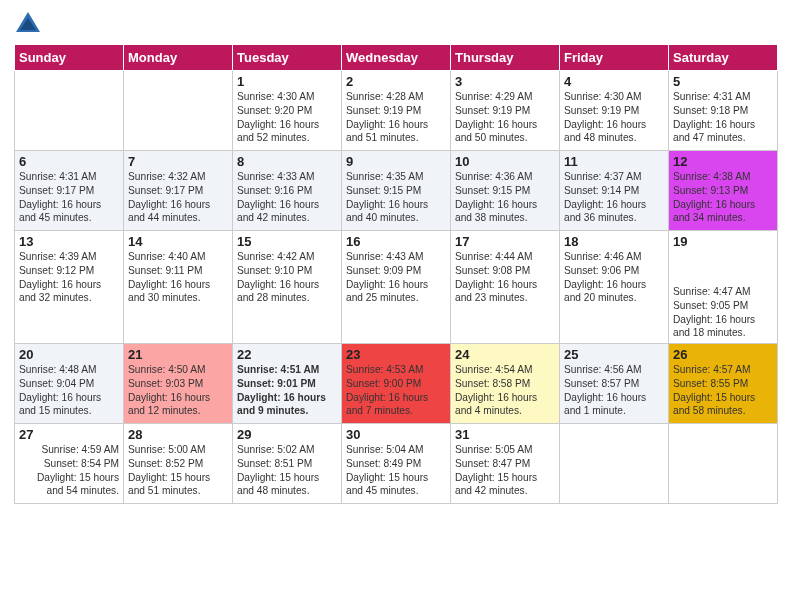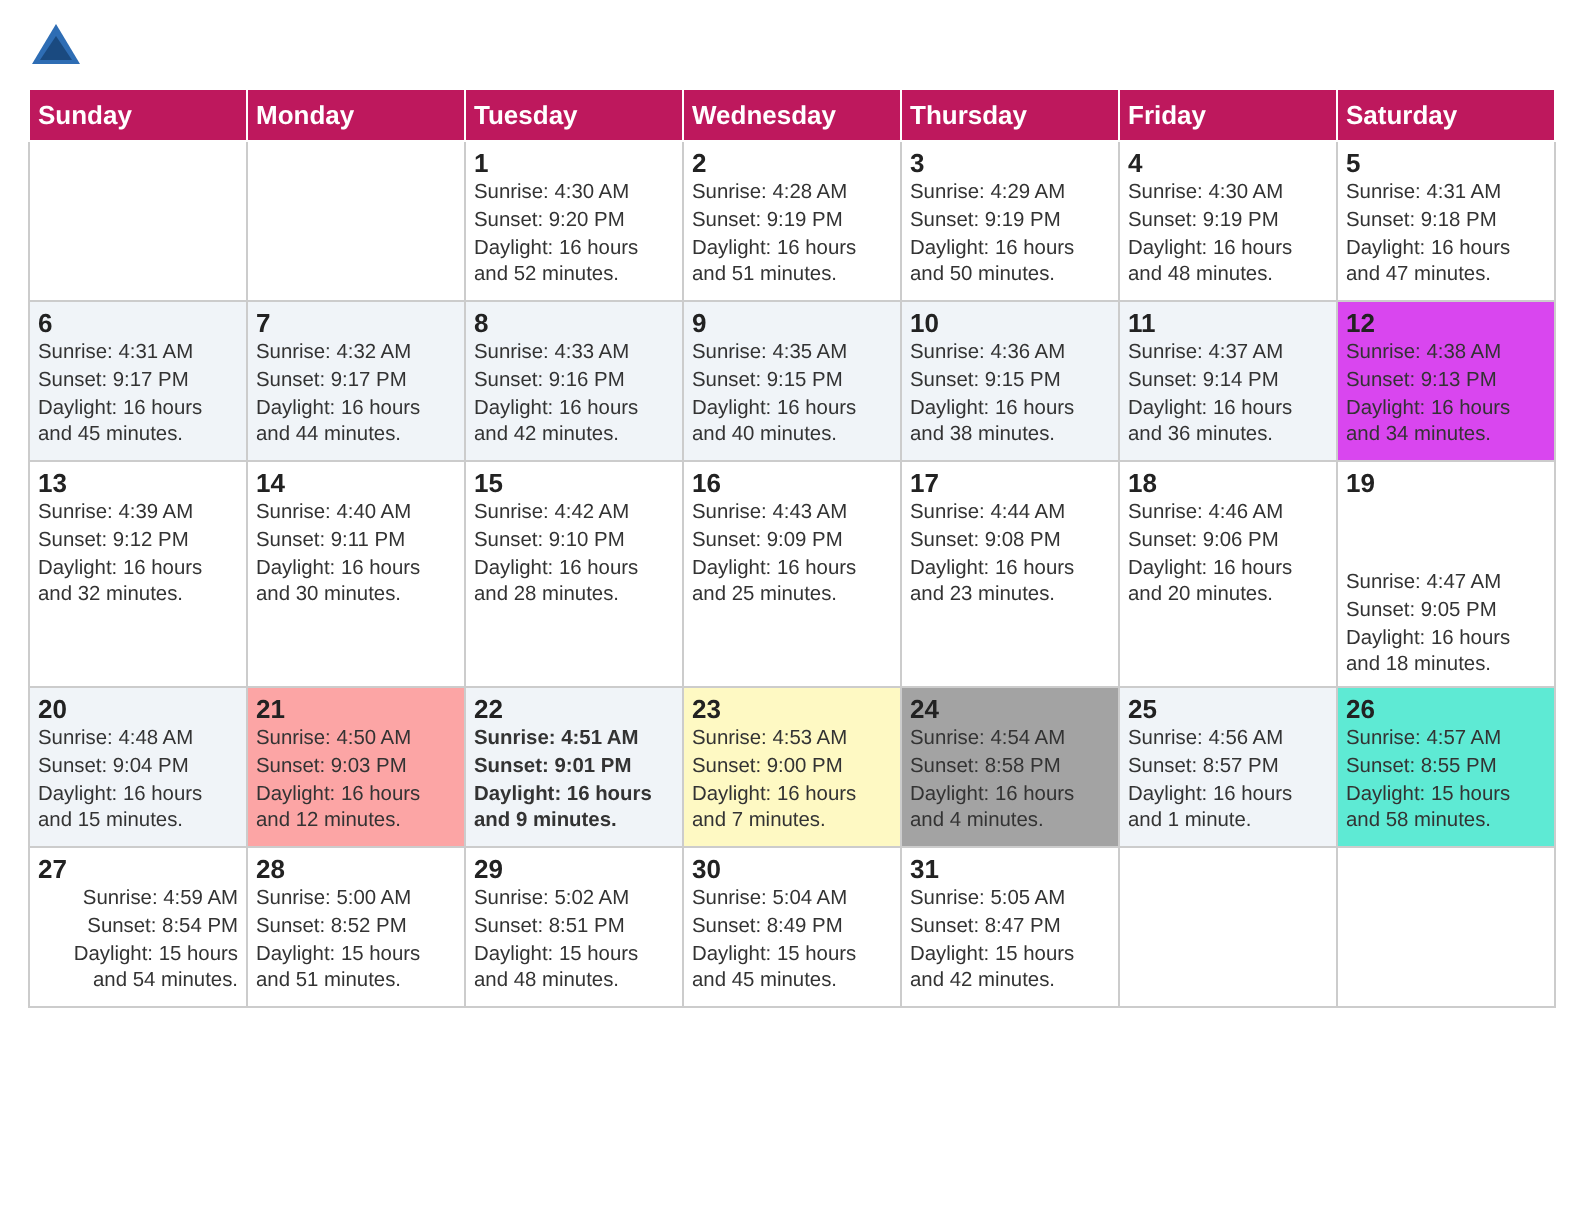--- a/index.html
+++ b/index.html
@@ -259,39 +259,39 @@
             <div class="cell-content" style="white-space: pre-line;">Sunrise: 4:50 AM
 Sunset: 9:03 PM
 Daylight: 16 hours and 12 minutes.</div>
           </td>
           <td style="background: rgb(240, 244, 248);">
             <span class="day-num">22</span>
             <div class="cell-content" style="white-space: pre-line; font-weight: bold;">Sunrise: 4:51 AM
 Sunset: 9:01 PM
 Daylight: 16 hours and 9 minutes.</div>
           </td>
-          <td style="background: #fef9c3;">
+          <td style="background: #ef4444;">
             <span class="day-num">23</span>
             <div class="cell-content" style="white-space: pre-line;">Sunrise: 4:53 AM
 Sunset: 9:00 PM
 Daylight: 16 hours and 7 minutes.</div>
           </td>
-          <td style="background: #a3a3a3;">
+          <td style="background: #fef9c3;">
             <span class="day-num">24</span>
             <div class="cell-content" style="white-space: pre-line;">Sunrise: 4:54 AM
 Sunset: 8:58 PM
 Daylight: 16 hours and 4 minutes.</div>
           </td>
           <td style="background: rgb(240, 244, 248);">
             <span class="day-num">25</span>
             <div class="cell-content" style="white-space: pre-line;">Sunrise: 4:56 AM
 Sunset: 8:57 PM
 Daylight: 16 hours and 1 minute.</div>
           </td>
-          <td style="background: #5eead4;">
+          <td style="background: #eab308;">
             <span class="day-num">26</span>
             <div class="cell-content" style="white-space: pre-line;">Sunrise: 4:57 AM
 Sunset: 8:55 PM
 Daylight: 15 hours and 58 minutes.</div>
           </td>
         </tr>
         <tr>
           <td>
             <span class="day-num">27</span>
             <div class="cell-content" style="white-space: pre-line; text-align: right;">Sunrise: 4:59 AM

